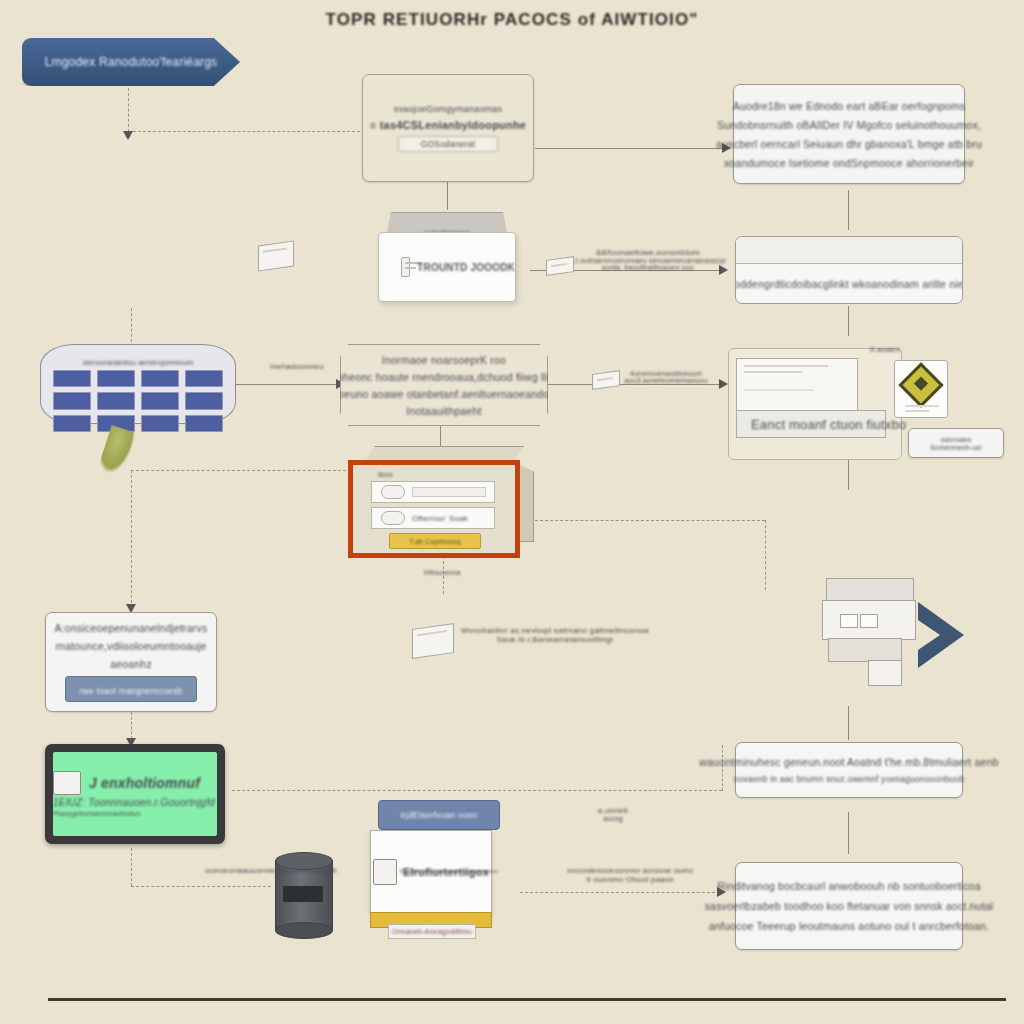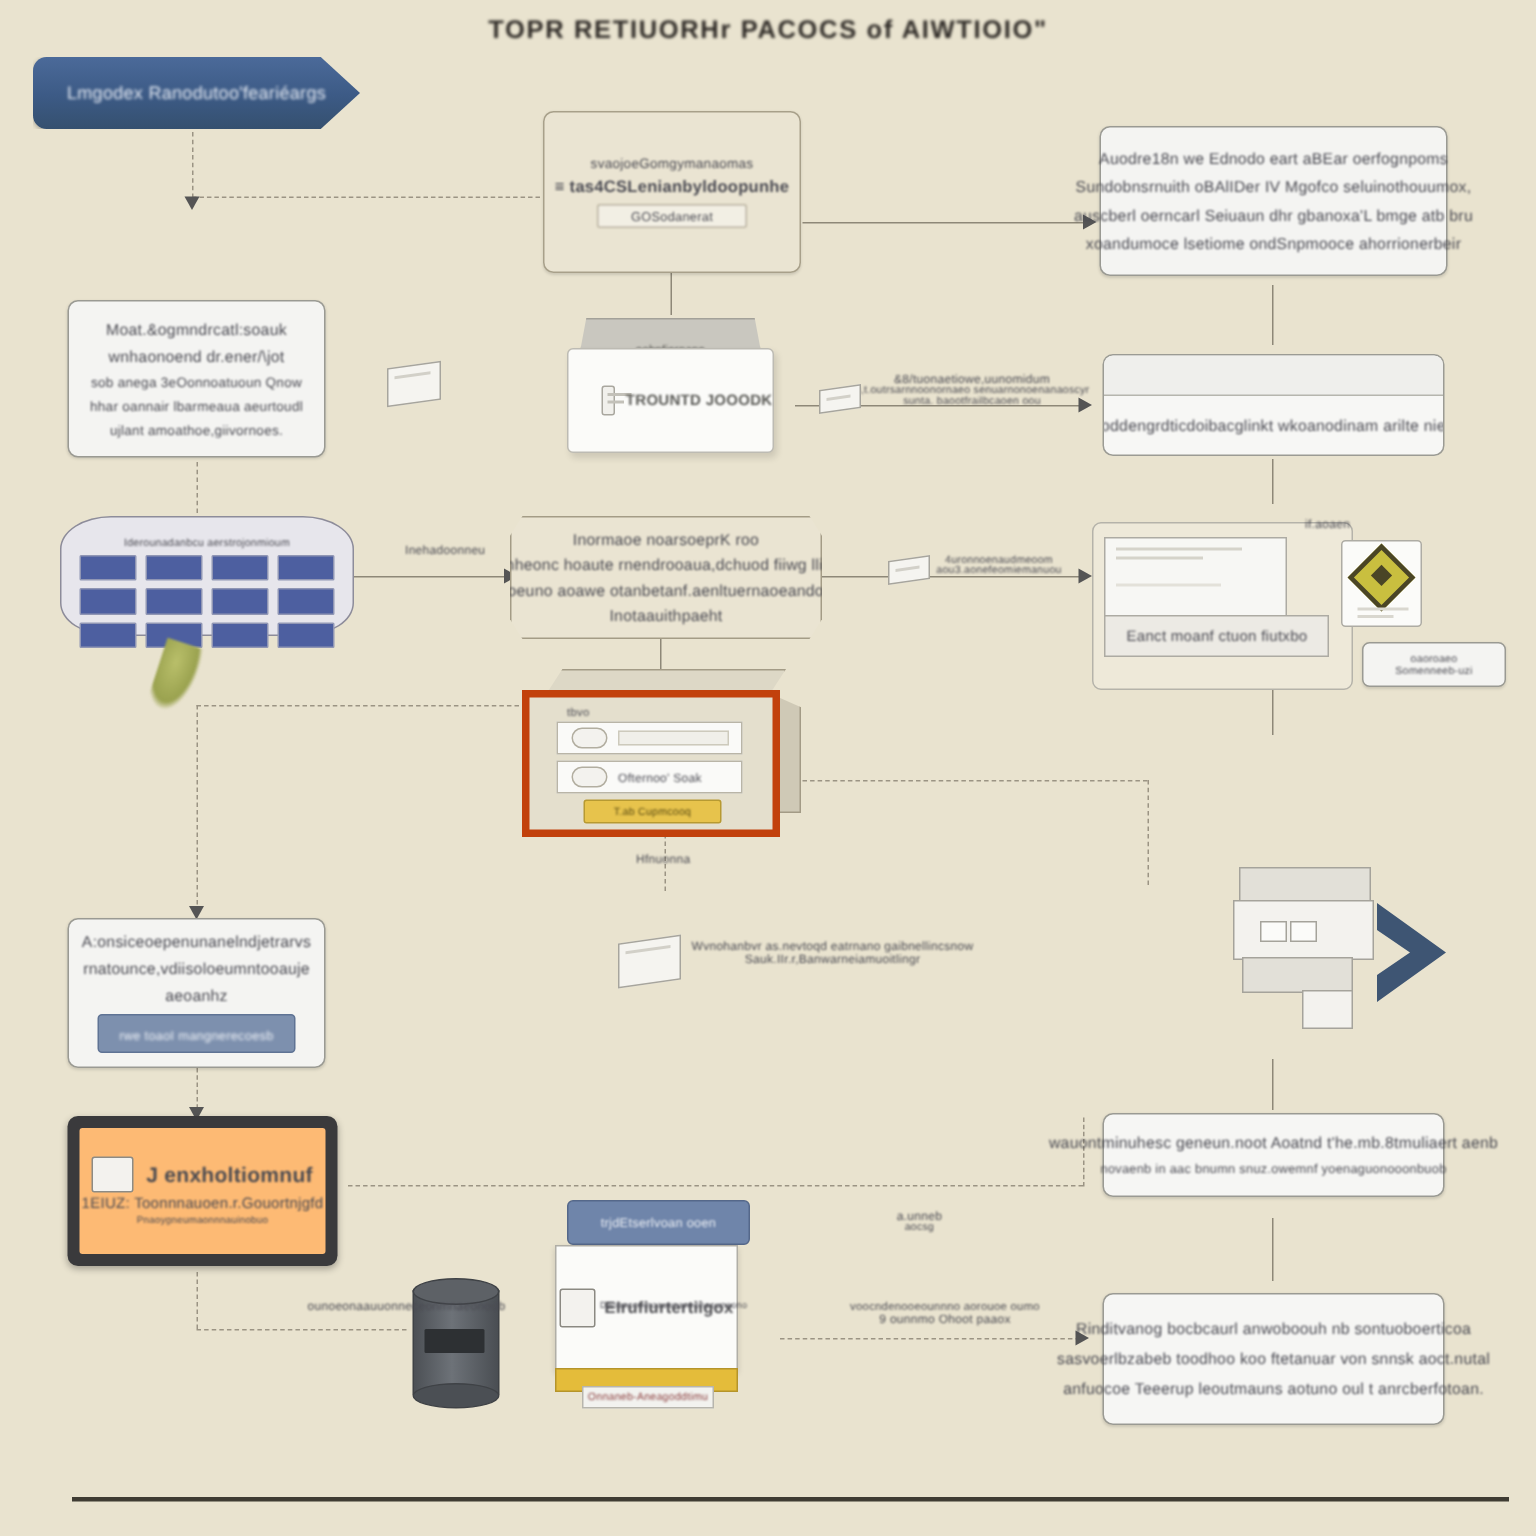--- a/index.html
+++ b/index.html
@@ -144,39 +144,39 @@
   .srv-bar .t{font-size:7px;color:#584a12;}
 
   
   .piccard{position:absolute;}
   .pic-top{position:absolute;left:0;top:0;width:120px;height:52px;
            background:#f7f7f4;border:1px solid #adaba3;}
   .pic-top .ln{position:absolute;left:7px;height:2px;background:#d5d3ca;}
   .pic-cap{position:absolute;left:0;top:52px;width:150px;height:28px;
            background:#eceae4;border:1px solid #adaba3;
            display:flex;align-items:center;padding-left:14px;box-sizing:border-box;}
-  .pic-cap .t{font-size:10px;}
+  .pic-cap .t{font-size:13px;}
   .pic-outer{position:absolute;left:-8px;top:-10px;width:172px;height:110px;
              border:1px solid #b5b3aa;border-radius:6px;background:rgba(255,255,255,.22);}
 
   
   .badgecard{position:absolute;background:#fbfbf9;border:1px solid #aeaca4;
              border-radius:3px;box-sizing:border-box;}
   .badge{position:absolute;left:50%;top:42%;transform:translate(-50%,-50%) rotate(45deg);
          width:26px;height:26px;background:#c9bf3f;border:3px solid #4a4526;}
   .badge:after{content:"";position:absolute;left:7px;top:7px;width:10px;height:10px;
                background:#4a4526;}
   .badgecard .ln{position:absolute;left:10px;height:2px;background:#d9d7cf;}
 
   
   .monitor{position:absolute;background:#3a3a3c;border-radius:7px;padding:8px;
            box-sizing:border-box;box-shadow:0 2px 5px rgba(0,0,0,.3);}
-  .monitor .screen{background:#fdba74;border-radius:2px;width:100%;height:100%;
-                   display:flex;align-items:center;justify-content:center;
-                   flex-direction:column;gap:2px;}
+  .monitor .screen{background:#86efac;border-radius:2px;width:100%;height:100%;
+                   display:flex;justify-content:center;
+                   flex-direction:column;gap:2px;font-style:italic;}
   .mon-row{display:flex;align-items:center;gap:8px;}
   .mon-ico{width:26px;height:22px;border:1.5px solid #8d8b84;border-radius:2px;background:#f3f2ee;}
   .mon-row .t{font-size:14px;font-weight:bold;color:#4a4a50;}
   .monitor .sub{font-size:10px;}
   .monitor .sub2{font-size:6.5px;}
 
   
   .device{position:absolute;}
   .dev-hdr{position:absolute;left:8px;top:0;width:120px;height:28px;
            background:#6f85aa;border:1px solid #55688a;border-radius:4px;
@@ -307,29 +307,20 @@
 
   <div class="box" style="left:733px;top:84px;width:232px;height:100px;">
     <div class="box-inner" style="gap:7px;">
       <span class="t">Auodre18n we Ednodo eart aBEar oerfognpoms</span>
       <span class="t">Sundobnsrnuith oBAlIDer IV Mgofco seluinothouumox,</span>
       <span class="t">auscberl oerncarl Seiuaun dhr gbanoxa'L bmge atb bru</span>
       <span class="t">xoandumoce lsetiome ondSnpmooce ahorrionerbeir</span>
     </div>
   </div>
 
-  <div class="box" style="left:45px;top:200px;width:172px;height:105px;">
-    <div class="box-inner" style="gap:6px;">
-      <span class="t">Moat.&amp;ogmndrcatl:soauk</span>
-      <span class="t">wnhaonoend dr.ener/\jot</span>
-      <span class="t" style="font-size:9px;">sob anega 3eOonnoatuoun Qnow</span>
-      <span class="t" style="font-size:9px;">hhar oannair lbarmeaua aeurtoudl</span>
-      <span class="t" style="font-size:9px;">ujlant amoathoe,giivornoes.</span>
-    </div>
-  </div>
 
   <div class="gridcard" style="left:40px;top:344px;width:196px;height:80px;">
     <div class="t gtitle">Iderounadanbcu aerstrojonmioum</div>
     <div class="grid">
       <div class="cell"></div>
       <div class="cell"></div>
       <div class="cell"></div>
       <div class="cell"></div>
       <div class="cell"></div>
       <div class="cell"></div>

